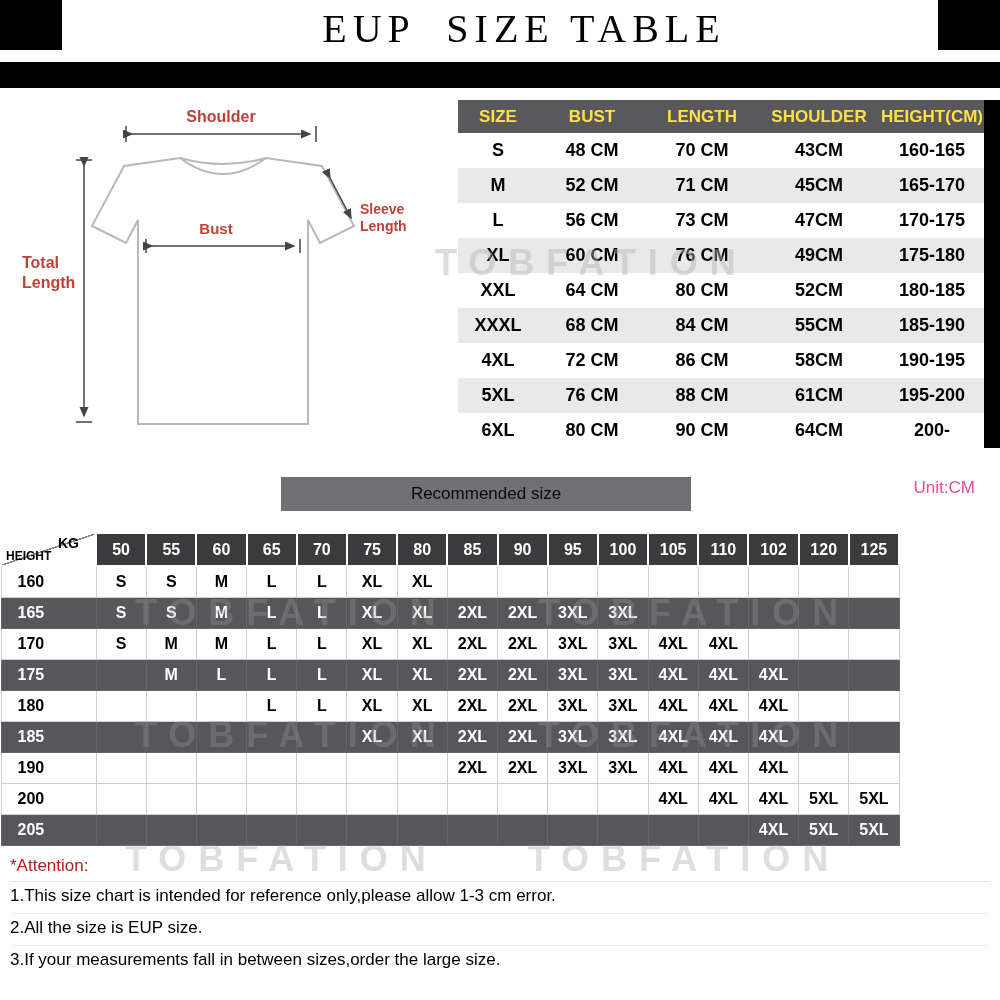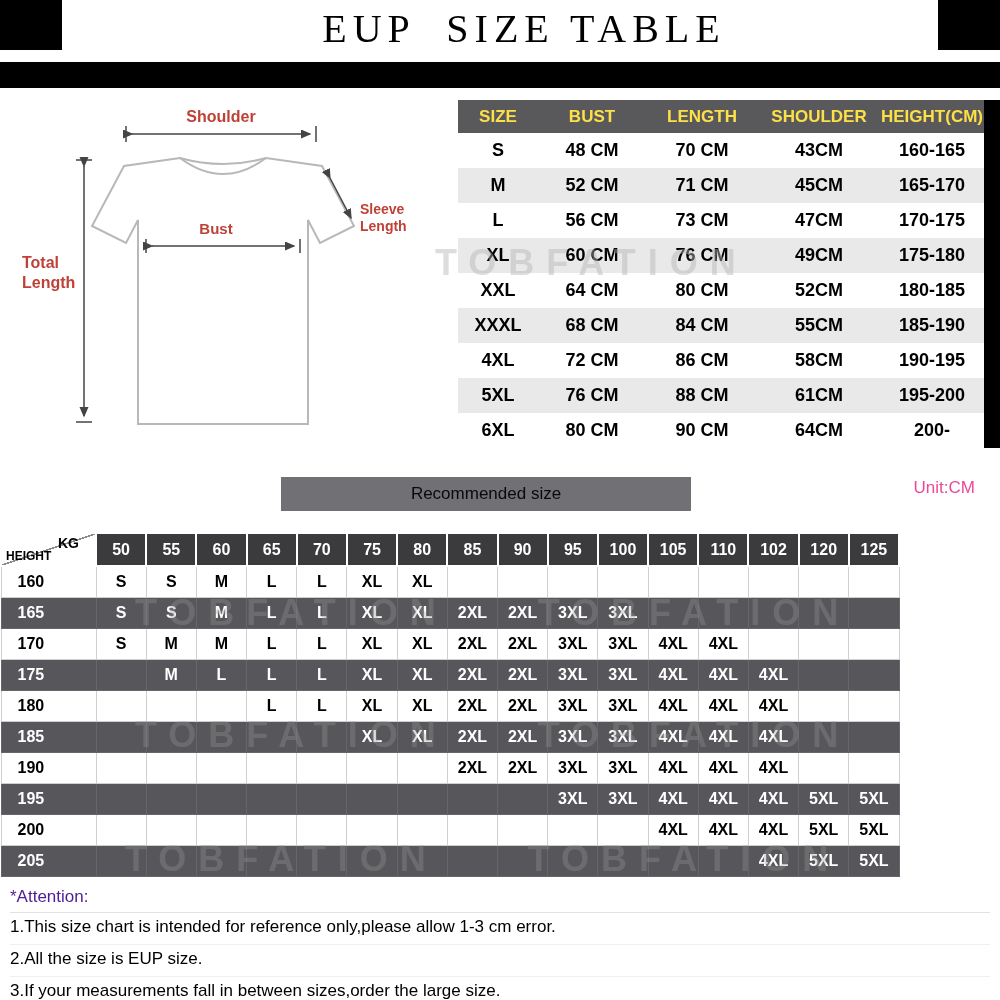--- a/index.html
+++ b/index.html
@@ -34,21 +34,21 @@
   table.matrix th.corner-cell { background:#fff; height:33px; border:2px solid #fff; position:relative;
       background-image:linear-gradient(to bottom right, transparent 48.5%, #8a8a8a 48.5%, #8a8a8a 51.5%, transparent 51.5%); }
   .corner-kg { position:absolute; top:1px; right:16px; font-size:14px; font-weight:700; color:#000; }
   .corner-height { position:absolute; bottom:2px; left:4px; font-size:12px; font-weight:700; color:#000; }
   table.matrix td { height:31px; font-size:16px; font-weight:700; border:1px solid #cfcfcf; color:#000; background:#fff; }
   table.matrix td.hcell { text-align:left; padding-left:16px; }
   table.matrix tr.dark td { background:#57575b; color:#fff; border-color:#66666a; }
 
   
   .attention { padding:4px 10px 0 10px; }
-  .att-title { color:#4c1d95; font-size:17px; padding:6px 0 5px 0; border-bottom:1px solid #e2e2e2; }
+  .att-title { color:#b91c1c; font-size:17px; padding:6px 0 5px 0; border-bottom:1px solid #e2e2e2; }
   .att-note { font-size:17px; color:#000; padding:4px 0 7px 0; border-bottom:1px solid #efefef; }
   .att-note:last-child { border-bottom:none; }
 
   
   .wm { position:absolute; font-size:36px; font-weight:700; letter-spacing:12px; color:#9a9a9a; opacity:0.32; pointer-events:none; z-index:5; white-space:nowrap; }
   .wm .gap { margin-left:90px; }
 
   
   .red-label { fill:#bf4136; font-weight:700; font-family:"Liberation Sans",sans-serif; }
 </style>
@@ -342,39 +342,20 @@
         <td>2XL</td>
         <td>2XL</td>
         <td>3XL</td>
         <td>3XL</td>
         <td>4XL</td>
         <td>4XL</td>
         <td>4XL</td>
         <td></td>
         <td></td>
       </tr>
-      <tr class="dark">
-        <td class="hcell">195</td>
-        <td></td>
-        <td></td>
-        <td></td>
-        <td></td>
-        <td></td>
-        <td></td>
-        <td></td>
-        <td></td>
-        <td></td>
-        <td>3XL</td>
-        <td>3XL</td>
-        <td>4XL</td>
-        <td>4XL</td>
-        <td>4XL</td>
-        <td>5XL</td>
-        <td>5XL</td>
-      </tr>
       <tr>
         <td class="hcell">200</td>
         <td></td>
         <td></td>
         <td></td>
         <td></td>
         <td></td>
         <td></td>
         <td></td>
         <td></td>

